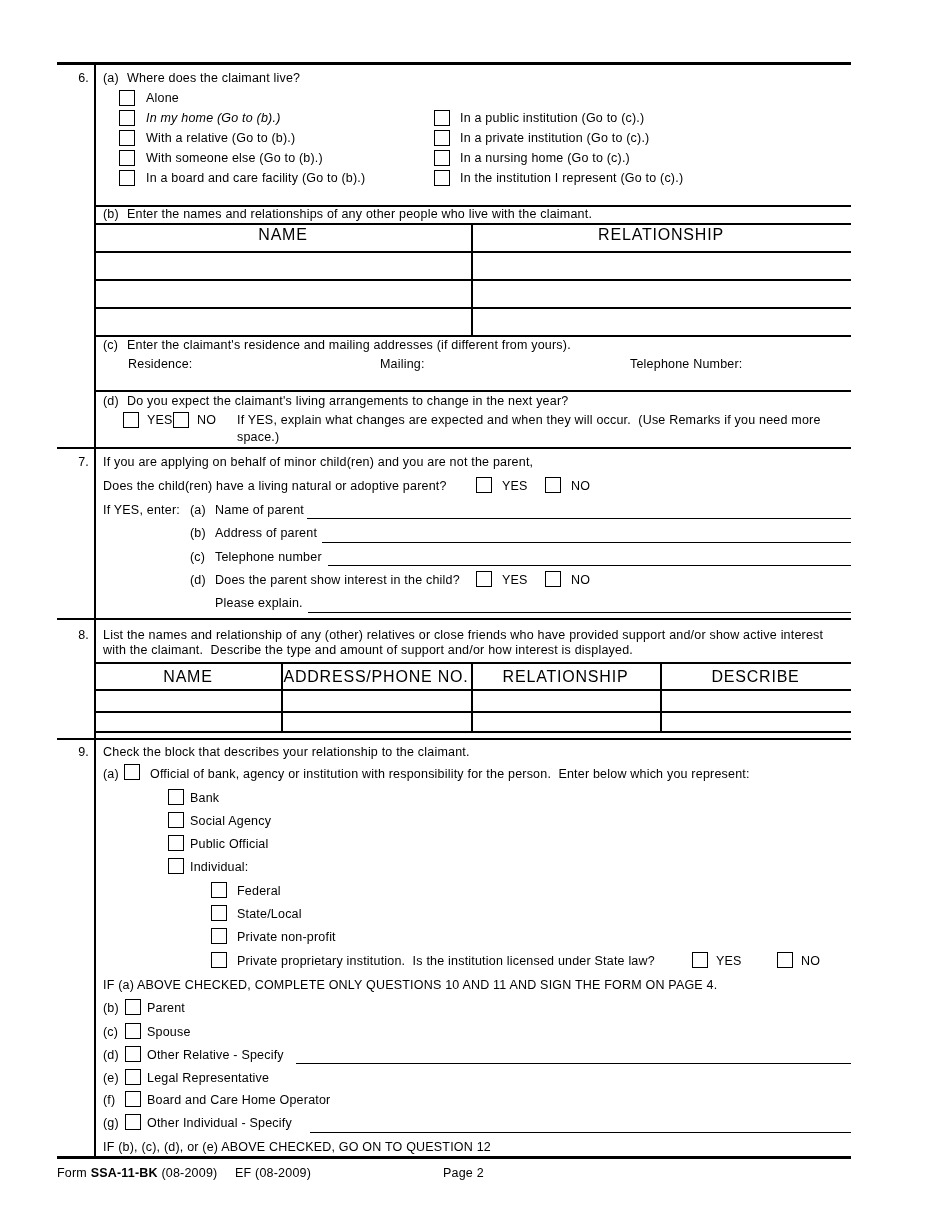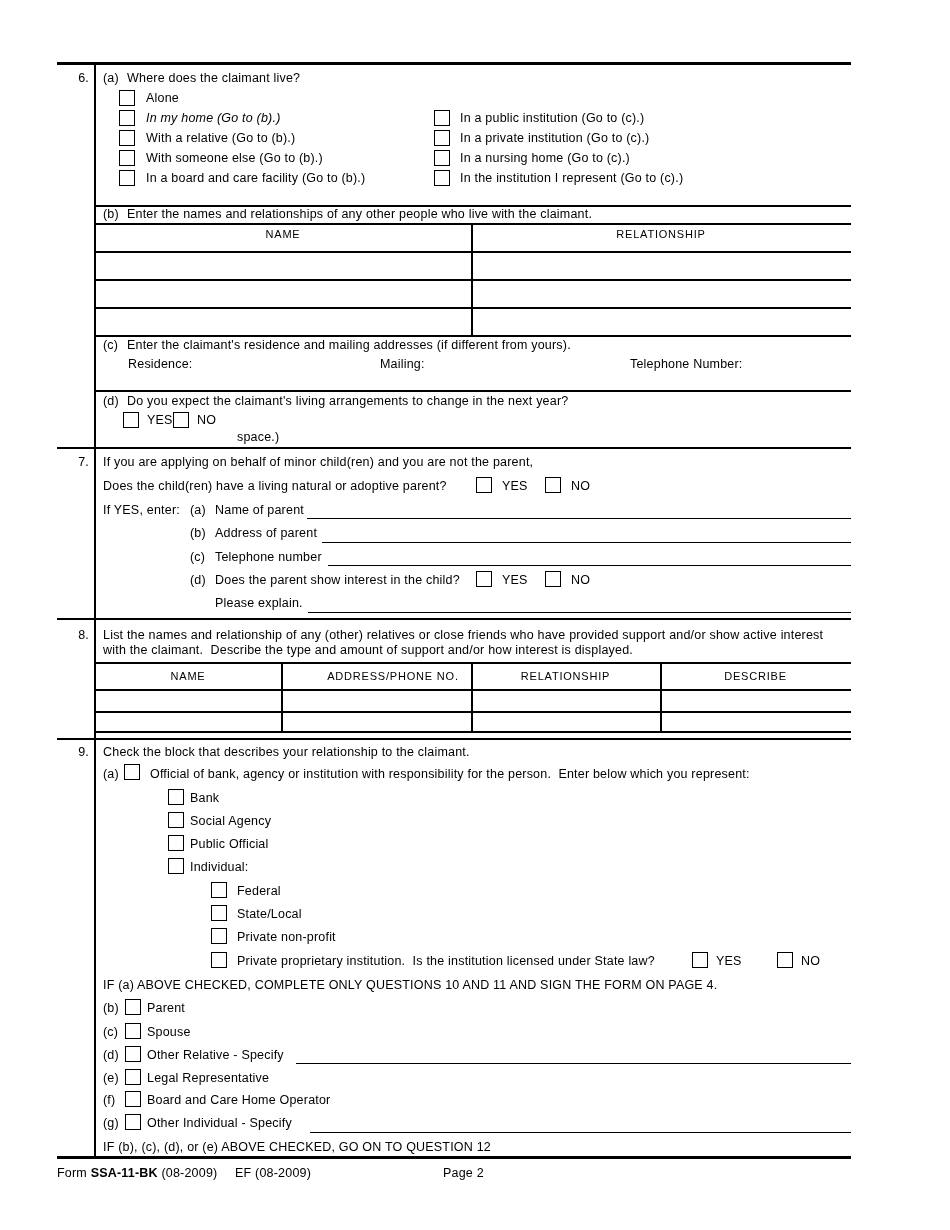--- a/index.html
+++ b/index.html
@@ -3,21 +3,21 @@
 <meta charset="utf-8">
 <style>
   html,body { margin:0; padding:0; background:#ffffff; }
   .page {
     position:relative; width:950px; height:1230px; background:#ffffff;
     font-family:"Liberation Sans","DejaVu Sans",sans-serif; color:#000;
     overflow:hidden;
   }
   .t { position:absolute; font-size:12.5px; line-height:15px; letter-spacing:0.2px; white-space:pre; }
   .num { width:32px; text-align:right; }
-  .hdr { text-align:center; letter-spacing:0.8px; font-size:11px; }
+  .hdr { text-align:center; letter-spacing:0.8px; font-size:16px; }
   .b { font-weight:bold; }
   .cb { position:absolute; width:16px; height:16px; border:1.6px solid #000; background:#fff; box-sizing:border-box; }
   .hl { position:absolute; height:1.5px; background:#000; }
   .thick { height:3px; }
   .vl { position:absolute; width:1.5px; background:#000; }
   .ul { position:absolute; height:1.3px; background:#000; }
   .cell { position:absolute; background:transparent; }
 </style>
 </head>
 <body>
@@ -79,20 +79,21 @@
   <div class="t" style="left:630px;top:357px;">Telephone Number:</div>
   <div class="cell" style="left:745px;top:355px;width:100px;height:18px;"></div>
   <div class="hl" style="left:95px;top:390px;width:756px;"></div>
 
   <div class="t" style="left:103px;top:394px;">(d)</div>
   <div class="t" style="left:127px;top:394px;">Do you expect the claimant's living arrangements to change in the next year?</div>
   <div class="cb" style="left:123px;top:412px;"></div>
   <div class="t" style="left:147px;top:413px;">YES</div>
   <div class="cb" style="left:173px;top:412px;"></div>
   <div class="t" style="left:197px;top:413px;">NO</div>
+  <div class="t" style="left:237px;top:413px;">If YES, explain what changes are expected and when they will occur.  (Use Remarks if you need more</div>
   <div class="t" style="left:237px;top:430px;">space.)</div>
 
   <div class="hl" style="left:57px;top:447px;width:794px;"></div>
   <div class="t num" style="left:57px;top:455px;">7.</div>
   <div class="t" style="left:103px;top:455px;">If you are applying on behalf of minor child(ren) and you are not the parent,</div>
   <div class="t" style="left:103px;top:479px;">Does the child(ren) have a living natural or adoptive parent?</div>
   <div class="cb" style="left:476px;top:477px;"></div>
   <div class="t" style="left:502px;top:479px;">YES</div>
   <div class="cb" style="left:545px;top:477px;"></div>
   <div class="t" style="left:571px;top:479px;">NO</div>
@@ -116,21 +117,21 @@
   <div class="t" style="left:215px;top:596px;">Please explain.</div>
   <div class="ul" style="left:308px;top:612px;width:543px;"></div>
 
   <div class="hl" style="left:57px;top:618px;width:794px;"></div>
   <div class="t num" style="left:57px;top:628px;">8.</div>
   <div class="t" style="left:103px;top:628px;">List the names and relationship of any (other) relatives or close friends who have provided support and/or show active interest</div>
   <div class="t" style="left:103px;top:643px;">with the claimant.  Describe the type and amount of support and/or how interest is displayed.</div>
 
   <div class="hl" style="left:95px;top:662px;width:756px;"></div>
   <div class="t hdr" style="left:95px;top:669px;width:186px;">NAME</div>
-  <div class="t hdr" style="left:281px;top:669px;width:224px;">ADDRESS/PHONE NO.</div>
+  <div class="t hdr" style="left:281px;top:669px;width:190px;">ADDRESS/PHONE NO.</div>
   <div class="t hdr" style="left:471px;top:669px;width:189px;">RELATIONSHIP</div>
   <div class="t hdr" style="left:660px;top:669px;width:191px;">DESCRIBE</div>
   <div class="hl" style="left:95px;top:689px;width:756px;"></div>
   <div class="hl" style="left:95px;top:711px;width:756px;"></div>
   <div class="hl" style="left:95px;top:731px;width:756px;"></div>
   <div class="vl" style="left:281px;top:662px;height:69px;"></div>
   <div class="vl" style="left:471px;top:662px;height:69px;"></div>
   <div class="vl" style="left:660px;top:662px;height:69px;"></div>
   <div class="cell" style="left:96px;top:690px;width:184px;height:20px;"></div>
   <div class="cell" style="left:283px;top:690px;width:187px;height:20px;"></div>

